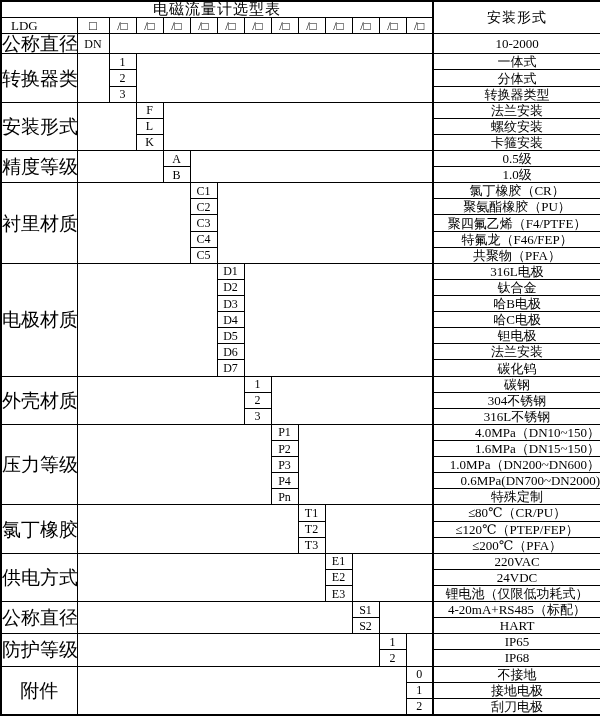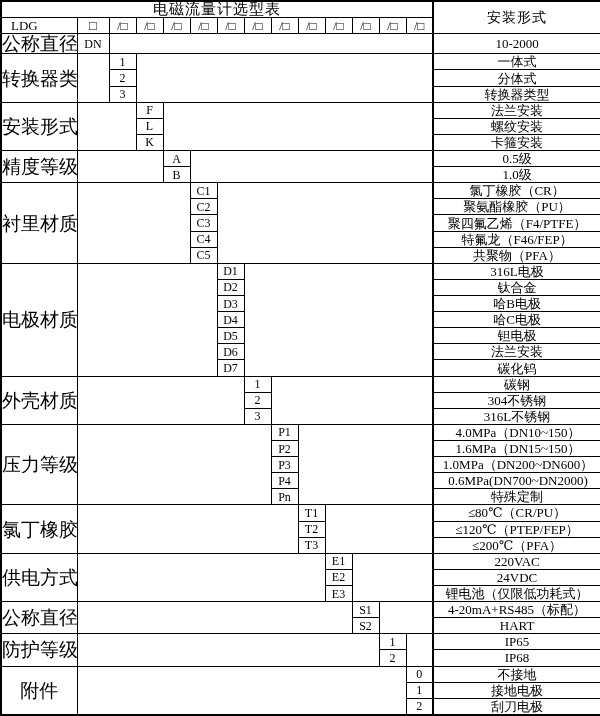--- a/index.html
+++ b/index.html
@@ -23,21 +23,21 @@
   tr { height:16px; }
   td.title   { border-bottom:1px solid #000; font-size:15px; letter-spacing:1px; }
   td.funchead{ border-left:2px solid #000; border-bottom:1px solid #000; font-size:14px; letter-spacing:1px; }
   td.label   { border-top:1px solid #000; border-right:1px solid #000; font-size:19px; }
   td.label.lleft { text-align:left; padding-left:9px; font-size:13px; }
   td.merge   { border-top:1px solid #000; border-left:1px solid #000; border-right:1px solid #000; }
   td.code    { border:1px solid #000; font-size:12px; }
   td.boxcell { font-size:13px; }
   td.slot    { font-size:12px; }
   td.val     { border-top:1px solid #000; border-left:2px solid #000; font-size:13px;margin-top:40px; }
-  td.val.left{ text-align:center; padding-left:2px; }
+  td.val.left{ text-align:right; padding-left:2px; }
 </style>
 </head>
 <body>
 
 <div class="sheet">
   <table class="sel">
     <colgroup>
       <col style="width:76px">
       <col style="width:32px">
       <col style="width:27px">

